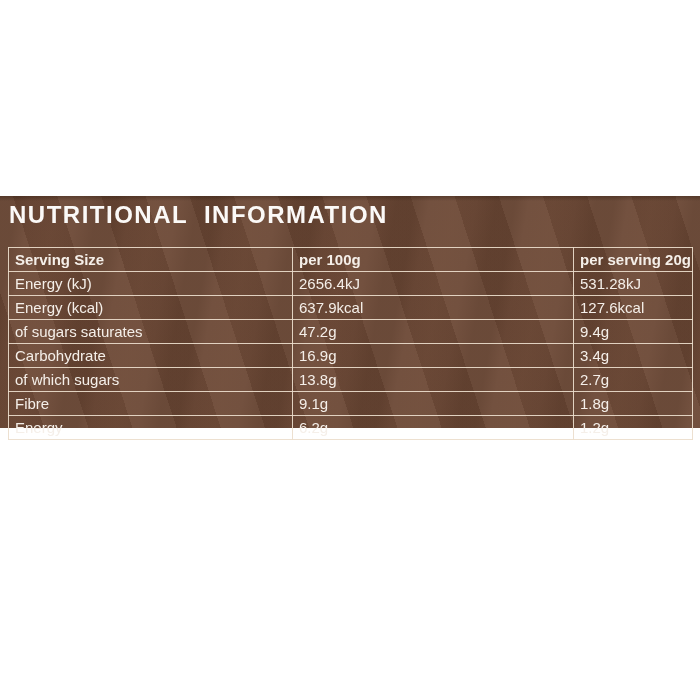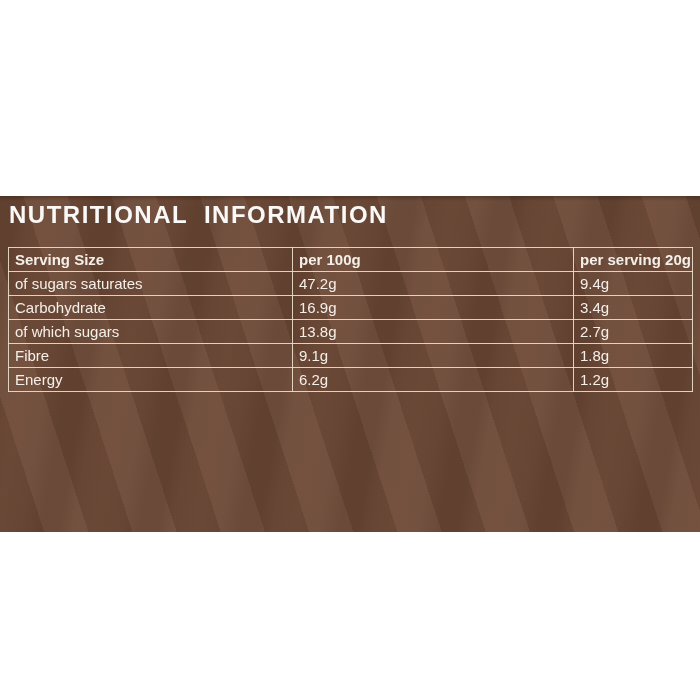--- a/index.html
+++ b/index.html
@@ -9,21 +9,21 @@
   body {
     width: 700px;
     height: 700px;
     background: #ffffff;
     font-family: "Liberation Sans", sans-serif;
     overflow: hidden;
   }
   .band {
     position: relative;
     margin-top: 196px;
-    height: 336px;
+    height: 232px;
     background-color: #6d4a38;
     background-image:
       linear-gradient(rgba(35,18,8,0.32), rgba(35,18,8,0) 5px),
       repeating-linear-gradient(100deg,
         rgba(48,26,12,0.13) 0px, rgba(48,26,12,0.13) 18px,
         rgba(48,26,12,0) 32px,
         rgba(126,88,66,0.12) 56px,
         rgba(48,26,12,0) 78px,
         rgba(48,26,12,0.13) 98px),
       repeating-linear-gradient(72deg,
@@ -81,20 +81,30 @@
     </colgroup>
     <thead>
       <tr>
         <th>Serving Size</th>
         <th>per 100g</th>
         <th>per serving 20g</th>
       </tr>
     </thead>
     <tbody>
       <tr>
+        <td>Energy (kJ)</td>
+        <td>2656.4kJ</td>
+        <td>531.28kJ</td>
+      </tr>
+      <tr>
+        <td>Energy (kcal)</td>
+        <td>637.9kcal</td>
+        <td>127.6kcal</td>
+      </tr>
+      <tr>
         <td>of sugars saturates</td>
         <td>47.2g</td>
         <td>9.4g</td>
       </tr>
       <tr>
         <td>Carbohydrate</td>
         <td>16.9g</td>
         <td>3.4g</td>
       </tr>
       <tr>

